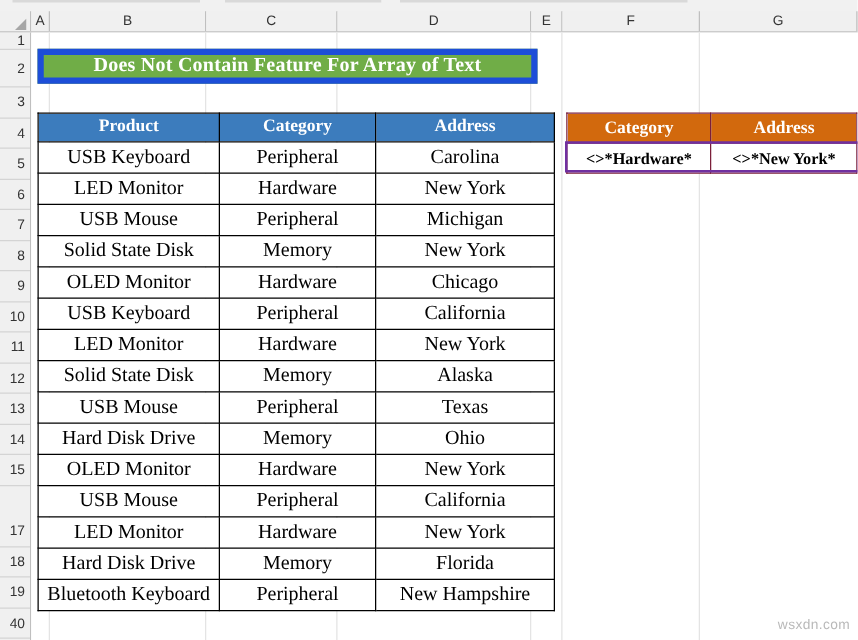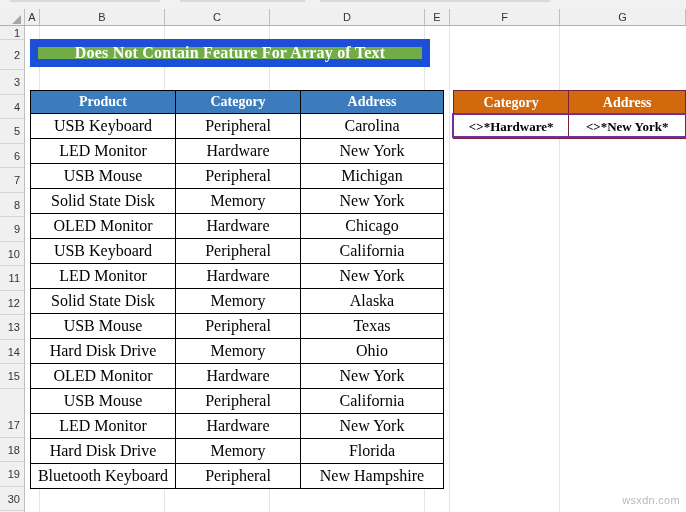--- a/index.html
+++ b/index.html
@@ -56,21 +56,21 @@
   #grid{
     position:absolute;left:25px;top:26px;
     width:661px;height:486px;background:#ffffff;
     overflow:hidden;
   }
   
   .vline{position:absolute;top:0;width:1px;height:486px;background:#e4e4e4;}
   
   #title-banner{
     position:absolute;left:5px;top:13px;width:400px;height:28px;
-    background:#70ad47;border:8px solid #1d4ed8;
+    background:#70ad47;border:5px solid #1d4ed8;
     box-sizing:border-box;
     display:flex;align-items:center;justify-content:center;
     color:#ffffff;font-family:"Liberation Serif",serif;
     font-weight:bold;font-size:16px;letter-spacing:.2px;
   }
   
   #main-table{
     position:absolute;left:5px;top:64px;
     border-collapse:collapse;
     table-layout:fixed;
@@ -157,21 +157,21 @@
     <div class="rowh" style="top: 215.5px; height: 24.5px; line-height: 24.5px;">10</div>
     <div class="rowh" style="top: 240px; height: 24.5px; line-height: 24.5px;">11</div>
     <div class="rowh" style="top: 264.5px; height: 24.5px; line-height: 24.5px; text-align: right;">12</div>
     <div class="rowh" style="top: 289px; height: 24.5px; line-height: 24.5px;">13</div>
     <div class="rowh" style="top: 313.5px; height: 24.5px; line-height: 24.5px;">14</div>
     <div class="rowh" style="top: 338px; height: 24.5px; line-height: 24.5px;">15</div>
     <div class="rowh" style="top: 362.5px; height: 24.5px; line-height: 24.5px; margin-left: 40px;">16</div>
     <div class="rowh" style="top: 387px; height: 24.5px; line-height: 24.5px;">17</div>
     <div class="rowh" style="top: 411.5px; height: 24.5px; line-height: 24.5px;">18</div>
     <div class="rowh" style="top: 436px; height: 24.5px; line-height: 24.5px;">19</div>
-    <div class="rowh" style="top: 460.5px; height: 24.5px; line-height: 24.5px;">30</div>
+    <div class="rowh" style="top: 460.5px; height: 24.5px; line-height: 24.5px;">40</div>
   </div>
 
 <div id="grid">
 
   <div class="vline" style="left:14px;"></div>
   <div class="vline" style="left:139px;"></div>
   <div class="vline" style="left:244px;"></div>
   <div class="vline" style="left:399px;"></div>
   <div class="vline" style="left:424px;"></div>
   <div class="vline" style="left:534px;"></div>

